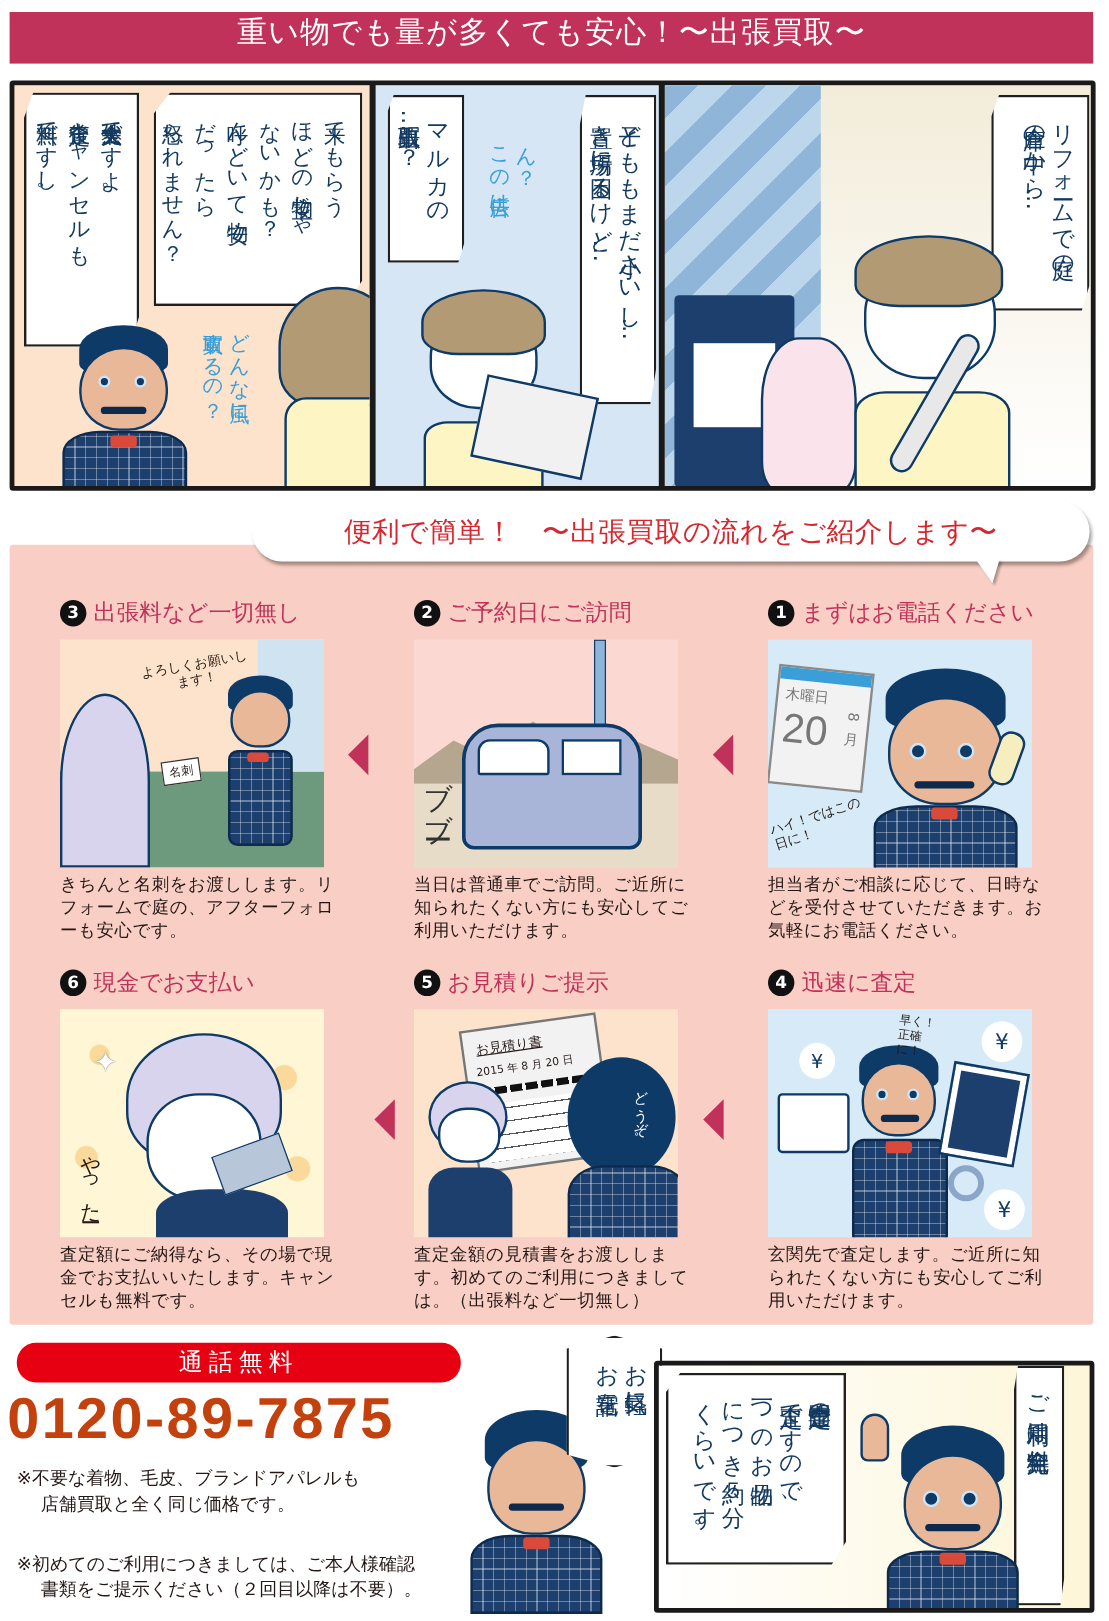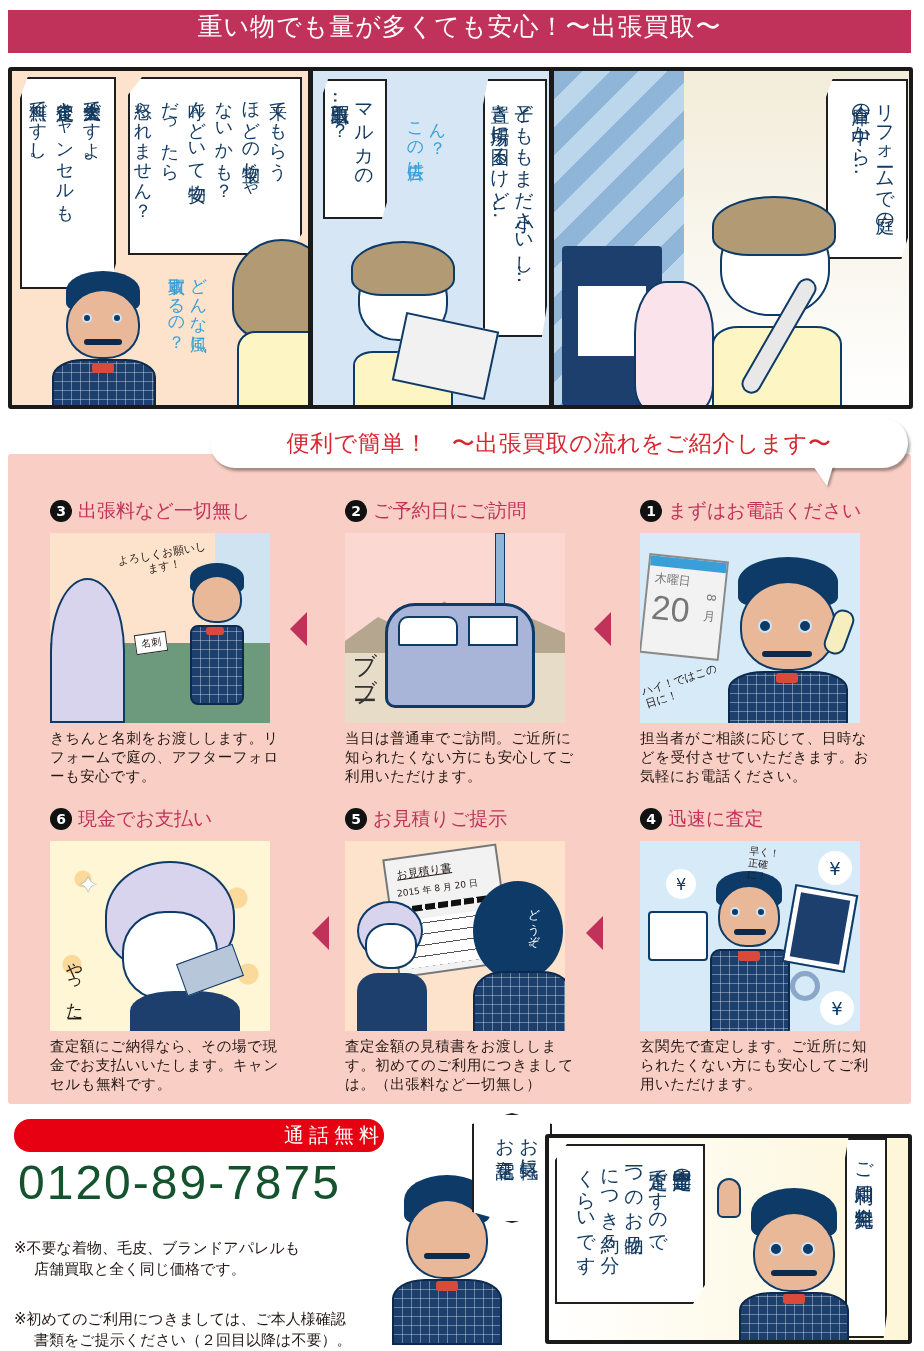--- a/index.html
+++ b/index.html
@@ -76,27 +76,27 @@
   .step-desc { margin-top: 6px; font-size: 14.5px; line-height: 19px; color: #231815; width: 230px; letter-spacing: .5px; }
   .arrow {
     position: absolute; width: 0; height: 0;
     border-top: 17px solid transparent; border-bottom: 17px solid transparent; border-right: 17px solid #c0325a;
   }
 
   
   .free-pill {
     position: absolute; left: 14px; top: 1119px; width: 370px; height: 33px;
     background: #e60012; color: #fff; border-radius: 16px;
-    font-size: 20px; letter-spacing: 5px; display: flex; align-items: center; justify-content: flex-end;
+    font-size: 20px; letter-spacing: 5px; display: flex; align-items: center; justify-content: center;
   }
   .phone {
-    position: absolute; left: 18px; top: 1155px; color: #14532d; font-size: 48px; letter-spacing: 2px;
-    font-family: "Liberation Sans", sans-serif; font-weight: normal;
-  }
-  .note { position: absolute; left: 14px; font-size: 15px; line-height: 21px; color: #231815; margin-top: 16px; }
+    position: absolute; left: 6px; top: 1155px; color: #c2410c; font-size: 48px; letter-spacing: 2px;
+    font-family: "Liberation Sans", sans-serif; font-weight: bold;
+  }
+  .note { position: absolute; left: 14px; font-size: 15px; line-height: 21px; color: #231815; }
   .note .indent { padding-left: 20px; display: block; }
 
   .bottom-panel {
     position: absolute; left: 545px; top: 1134px; width: 367px; height: 210px;
     border: 4px solid #1a1a1a; border-radius: 3px;
     background: linear-gradient(90deg, #fff 0%, #fdf6d8 100%); overflow: hidden;
   }
 </style>
 </head>
 <body>

